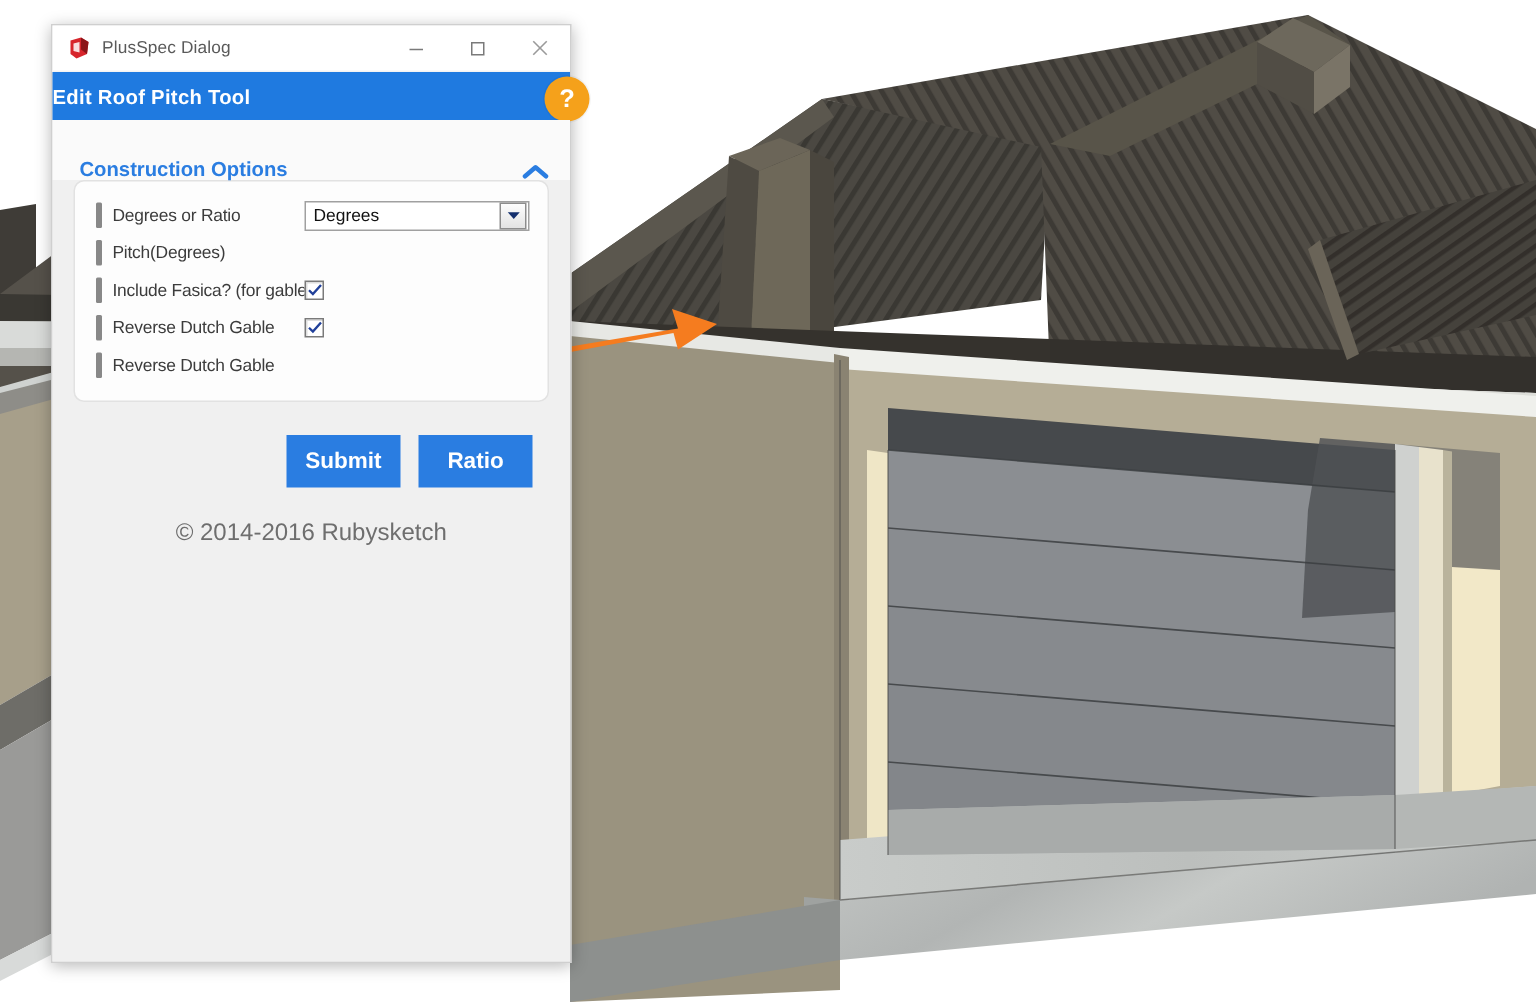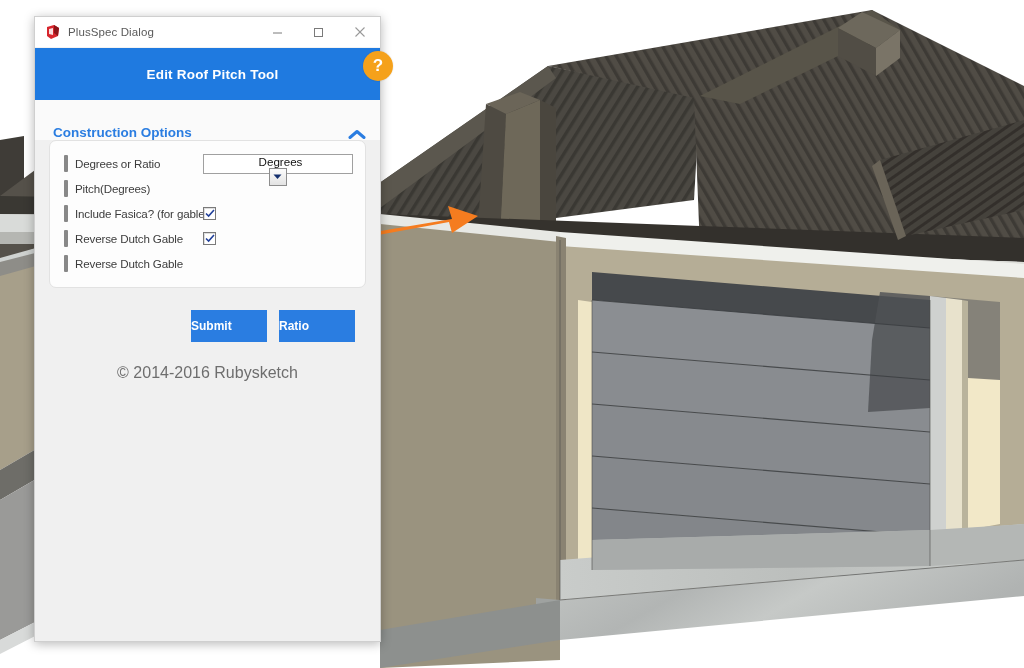--- a/index.html
+++ b/index.html
@@ -22,22 +22,22 @@
     display:flex;flex-direction:column;margin-left:12px;
   }
   #titlebar{height:30px;background:#ffffff;display:flex;align-items:center;
     flex:0 0 auto;border-bottom:1px solid #f3f3f3;}
   #app-icon{width:16px;height:16px;margin-left:10px;margin-right:7px;flex:0 0 auto;}
   #title-text{font-size:11.5px;color:#5a5a5a;letter-spacing:.1px;flex:1 1 auto;}
   .winbtn{width:41px;height:29px;display:flex;align-items:center;justify-content:center;
     flex:0 0 auto;}
   .winbtn svg{display:block;}
 
-  #blue-header{position:relative;height:52px;background:#1f7ae0;flex:0 0 auto;
-    display:flex;align-items:center;justify-content:center;padding-left:10px;}
+  #blue-header{position:relative;height:32px;background:#1f7ae0;flex:0 0 auto;
+    display:flex;align-items:center;}
   #blue-header-title{color:#fff;font-size:13.5px;font-weight:bold;letter-spacing:.2px;}
   #help-btn{position:absolute;right:-13px;top:3px;width:30px;height:30px;border-radius:50%;
     background:#f5a11b;color:#fff;font-size:17px;font-weight:bold;
     display:flex;align-items:center;justify-content:center;
     box-shadow:0 0 0 1px rgba(0,0,0,.04);}
 
   #body{flex:1 1 auto;background:#f0f0f0;overflow:hidden;position:relative;}
 
   #sec-header{height:40px;display:flex;align-items:flex-end;padding:0 14px 0 18px;
     background:#fafafa;}
@@ -49,32 +49,32 @@
   .row{display:flex;align-items:center;height:25px;padding:0 12px 0 14px;}
   .bar{width:4px;height:17px;background:#888888;border-radius:1px;flex:0 0 auto;margin-right:7px;}
   .lbl{font-size:11.6px;font-weight:normal;color:#3c3c3c;width:128px;flex:0 0 auto;
     white-space:nowrap;letter-spacing:-.15px;}
   .ctl{flex:1 1 auto;display:flex;align-items:center;}
 
   .txt{width:100%;height:19px;border:1px solid #cfcfcf;background:#fff;
     font-size:11.6px;color:#222;padding:0 4px;box-sizing:border-box;line-height:18px;
     font-family:"Liberation Sans",sans-serif;}
   .selwrap{width:100%;height:20px;border:1px solid #a0a0a0;background:#fff;
-    display:flex;align-items:center;box-sizing:border-box;flex-direction:column;}
+    display:flex;align-items:center;box-sizing:border-box;}
   .selval{flex:1 1 auto;font-size:11.6px;color:#111;padding-left:5px;}
   .selbtn{width:18px;height:18px;margin-right:1px;flex:0 0 auto;
     background:linear-gradient(#fdfdfd,#e3e3e3);border:1px solid #8d8d8d;
     display:flex;align-items:center;justify-content:center;box-sizing:border-box;}
   .cbox{width:13px;height:13px;border:1px solid #7a7a7a;background:#fff;
     display:flex;align-items:center;justify-content:center;box-sizing:border-box;
     box-shadow:inset 1px 1px 0 #dedede;}
 
   #btnrow{display:flex;justify-content:flex-end;gap:12px;padding:22px 25px 0 0;}
-  .btn{background:#2a7de1;color:#fff;border:0;font-size:12px;font-weight:bold;
-    padding:9px 0;width:76px;text-align:left;font-family:"Liberation Sans",sans-serif;}
+  .btn{background:#2a7de1;color:#fff;border:0;font-size:15px;font-weight:bold;
+    padding:9px 0;width:76px;text-align:center;font-family:"Liberation Sans",sans-serif;}
   #copyright{padding:22px 0 0 0;text-align:center;font-size:16px;color:#6e6e6e;}
 </style>
 </head>
 <body>
 
 <div id="stage">
 
   <div id="scene">
     <div class="poly">
       <svg width="1024" height="668" viewBox="0 0 1024 668">

